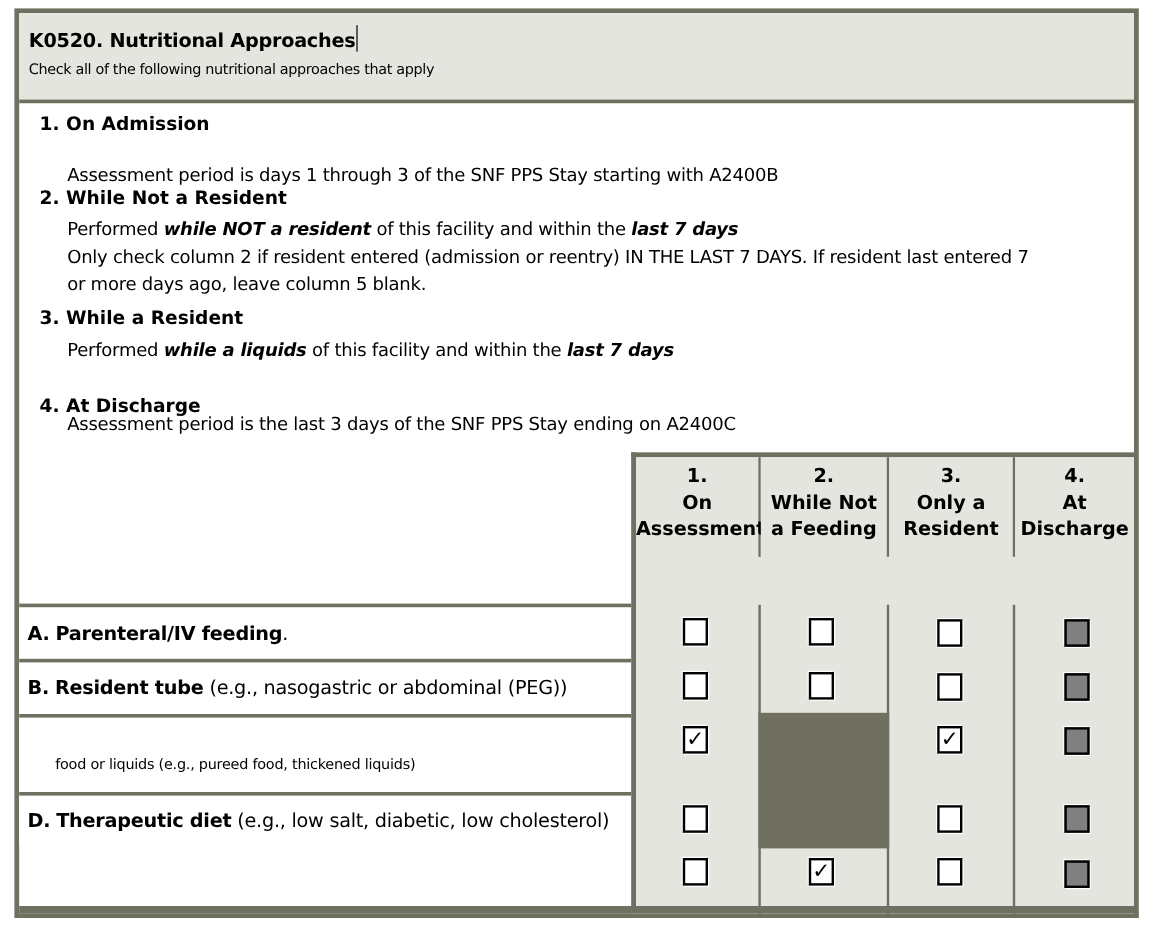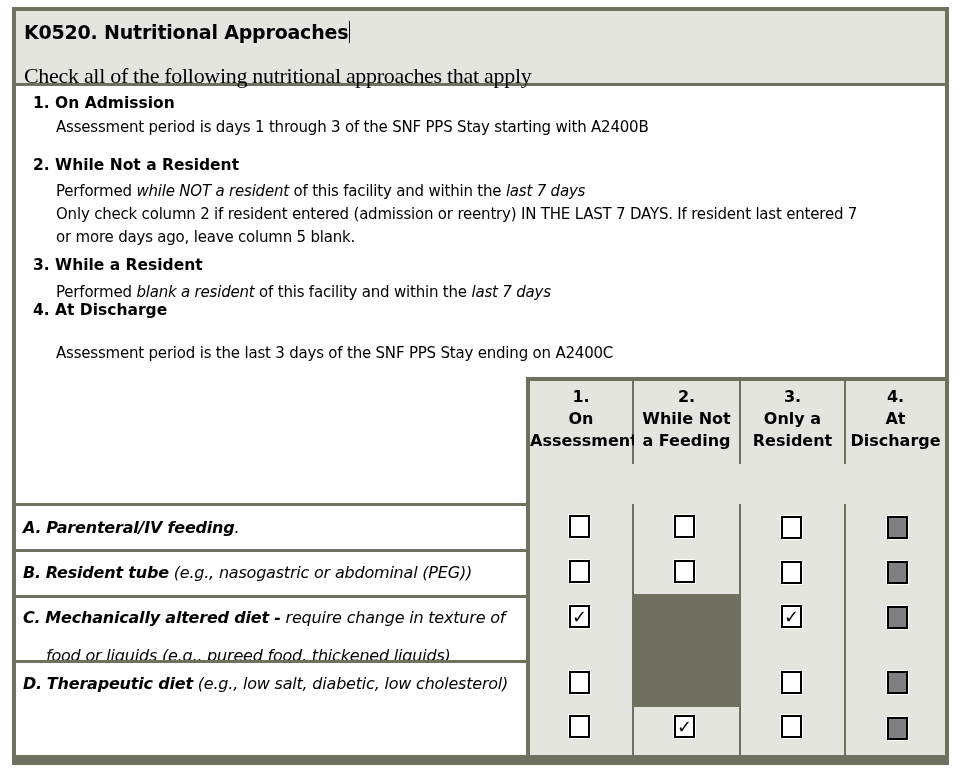--- a/index.html
+++ b/index.html
@@ -2,30 +2,30 @@
 <html><head>
   <meta charset="utf-8">
   <style>
     html, body { margin: 0; padding: 0; background: #ffffff; }
     body { width: 963px; height: 778px; position: relative; overflow: hidden;
            font-family: "DejaVu Sans", "Liberation Sans", sans-serif; color: #000; }
     .frame { position: absolute; left: 12px; top: 7px; width: 929px; height: 750px;
              border: 4px solid #707060; background: #fff; }
     .header { position: absolute; left: 0; top: 0; width: 929px; height: 75px;
               background: #e5e5e0; border-bottom: 3px solid #707060; box-sizing: border-box; }
-    .header .title { position: absolute; left: 8px; top: 10px; font-size: 19px; font-weight: bold;
+    .header .title { position: absolute; left: 8px; top: 10px; font-size: 16px; font-weight: bold;
                      letter-spacing: -0.2px; }
     .header .cursor { display: inline-block; width: 1px; height: 22px; background: #000;
                       vertical-align: -4px; margin-left: 1px; }
-    .header .subtitle { position: absolute; left: 8px; top: 52px; font-size: 22px; letter-spacing: -0.3px; font-family: Liberation Serif, serif; }
+    .header .subtitle { position: absolute; left: 8px; top: 40px; font-size: 12px; letter-spacing: -0.3px; }
 
     .defs { position: absolute; left: 0; top: 75px; width: 929px; }
     .def-head { position: absolute; left: 17px; font-size: 15.5px; font-weight: bold; }
     .def-line { position: absolute; left: 40px; font-size: 15px; white-space: nowrap; letter-spacing: -0.2px; }
-    .def-line b i, .def-line i b { font-weight: normal; font-style: italic; }
+    .def-line b i, .def-line i b { font-weight: bold; font-style: italic; }
 
     
     .colbox { position: absolute; left: 510px; top: 366px; width: 419px; height: 384px;
               border-left: 4px solid #707060; border-top: 4px solid #707060; box-sizing: border-box;
               background: #e5e5e0; }
     .colhead { position: absolute; top: 0; height: 83px; background: #e5e5e0;
                text-align: center; font-weight: bold; font-size: 16px; line-height: 22px;
                box-sizing: border-box; padding-top: 5px; }
     .colhead.sep { border-right: 2px solid #707060; }
     .check-all { position: absolute; left: 0; top: 86px; width: 415px; height: 37px;
@@ -35,59 +35,58 @@
     .vline { position: absolute; width: 2px; background: #707060; }
 
     .cb { position: absolute; width: 21px; height: 23px; border: 2px solid #000; background: #fff;
           box-sizing: border-box; font-size: 18px; line-height: 20px; text-align: center;
           box-shadow: 1px 1px 0 #fff, -1px -1px 0 #fff; }
     .cb.disabled { background: #808080; }
     .grey-block { position: absolute; background: #707060; }
 
     
     .row { position: absolute; left: 0; width: 510px; background: #fff;
-           border-top: 3px solid #707060; box-sizing: border-box; font-style: italic; }
+           border-top: 3px solid #707060; box-sizing: border-box; }
     .row .lbl { position: absolute; left: 7px; font-size: 16px; white-space: nowrap; letter-spacing: -0.2px; }
     .row .lbl b { font-weight: bold; }
-    .row .lbl2 { position: absolute; left: 30px; font-size: 16px; white-space: nowrap; letter-spacing: -0.2px; margin-top: 16px; }
+    .row .lbl2 { position: absolute; left: 30px; font-size: 12px; white-space: nowrap; letter-spacing: -0.2px; }
     .bottom { position: absolute; left: 0; top: 744px; width: 929px; height: 6px; background: #707060; }
   </style>
 </head>
 <body>
 
 <div class="frame">
   <div class="header">
     <div class="title"><span>K0520.  Nutritional Approaches</span><span class="cursor"></span></div>
     <div class="subtitle">Check all of the following nutritional approaches that apply</div>
   </div>
 
   <div class="defs">
     <div class="def-head" style="top:8px">1. On Admission</div>
-    <div class="def-line" style="top:32px"><span>Assessment period is days 1 through 3 of the SNF PPS Stay starting with A2400B</span></div>
+    <div class="def-line" style="top:51px"><span>Assessment period is days 1 through 3 of the SNF PPS Stay starting with A2400B</span></div>
 
     <div class="def-head" style="top:70px">2. While Not a Resident</div>
     <div class="def-line" style="top:96px"><span>Performed </span><b><i>while NOT a resident</i></b><span> of this facility and within the </span><b><i>last 7 days</i></b></div>
     <div class="def-line" style="top:119px">Only check column 2 if resident entered (admission or reentry) IN THE LAST 7 DAYS. If resident last entered 7</div>
     <div class="def-line" style="top:142px">or more days ago, leave column 5 blank.</div>
 
     <div class="def-head" style="top:170px">3. While a Resident</div>
-    <div class="def-line" style="top:197px"><span>Performed </span><b><i>blank a resident</i></b><span> of this facility and within the </span><b><i>last 7 days</i></b></div>
+    <div class="def-line" style="top:197px"><span>Performed </span><b><i>while a liquids</i></b><span> of this facility and within the </span><b><i>last 7 days</i></b></div>
 
-    <div class="def-head" style="top:215px">4. At Discharge</div>
+    <div class="def-head" style="top:243px">4. At Discharge</div>
     <div class="def-line" style="top:258px">Assessment period is the last 3 days of the SNF PPS Stay ending on A2400C</div>
   </div>
 
   <div class="row" style="top:492px;height:46px">
     <div class="lbl" style="top:12px"><b>A.</b> <b>Parenteral/IV feeding</b><span>.</span></div>
   </div>
   <div class="row" style="top:538px;height:46px">
     <div class="lbl" style="top:11px"><b>B.</b> <b>Resident tube</b><span> (e.g., nasogastric or abdominal (PEG))</span></div>
   </div>
   <div class="row" style="top:584px;height:65px">
-    <div class="lbl" style="top:10px"><b>C.</b> <b>Mechanically altered diet -</b><span> require change in texture of</span></div>
     <div class="lbl2" style="top:32px">food or liquids (e.g., pureed food, thickened liquids)</div>
   </div>
   <div class="row" style="top:649px;height:44px">
     <div class="lbl" style="top:11px"><b>D.</b> <b>Therapeutic diet</b><span> (e.g., low salt, diabetic, low cholesterol)</span></div>
   </div>
 
   <div class="colbox">
     <div class="colhead sep" style="left:0;width:104px">
       <div>1.</div>
         <div>On</div>

